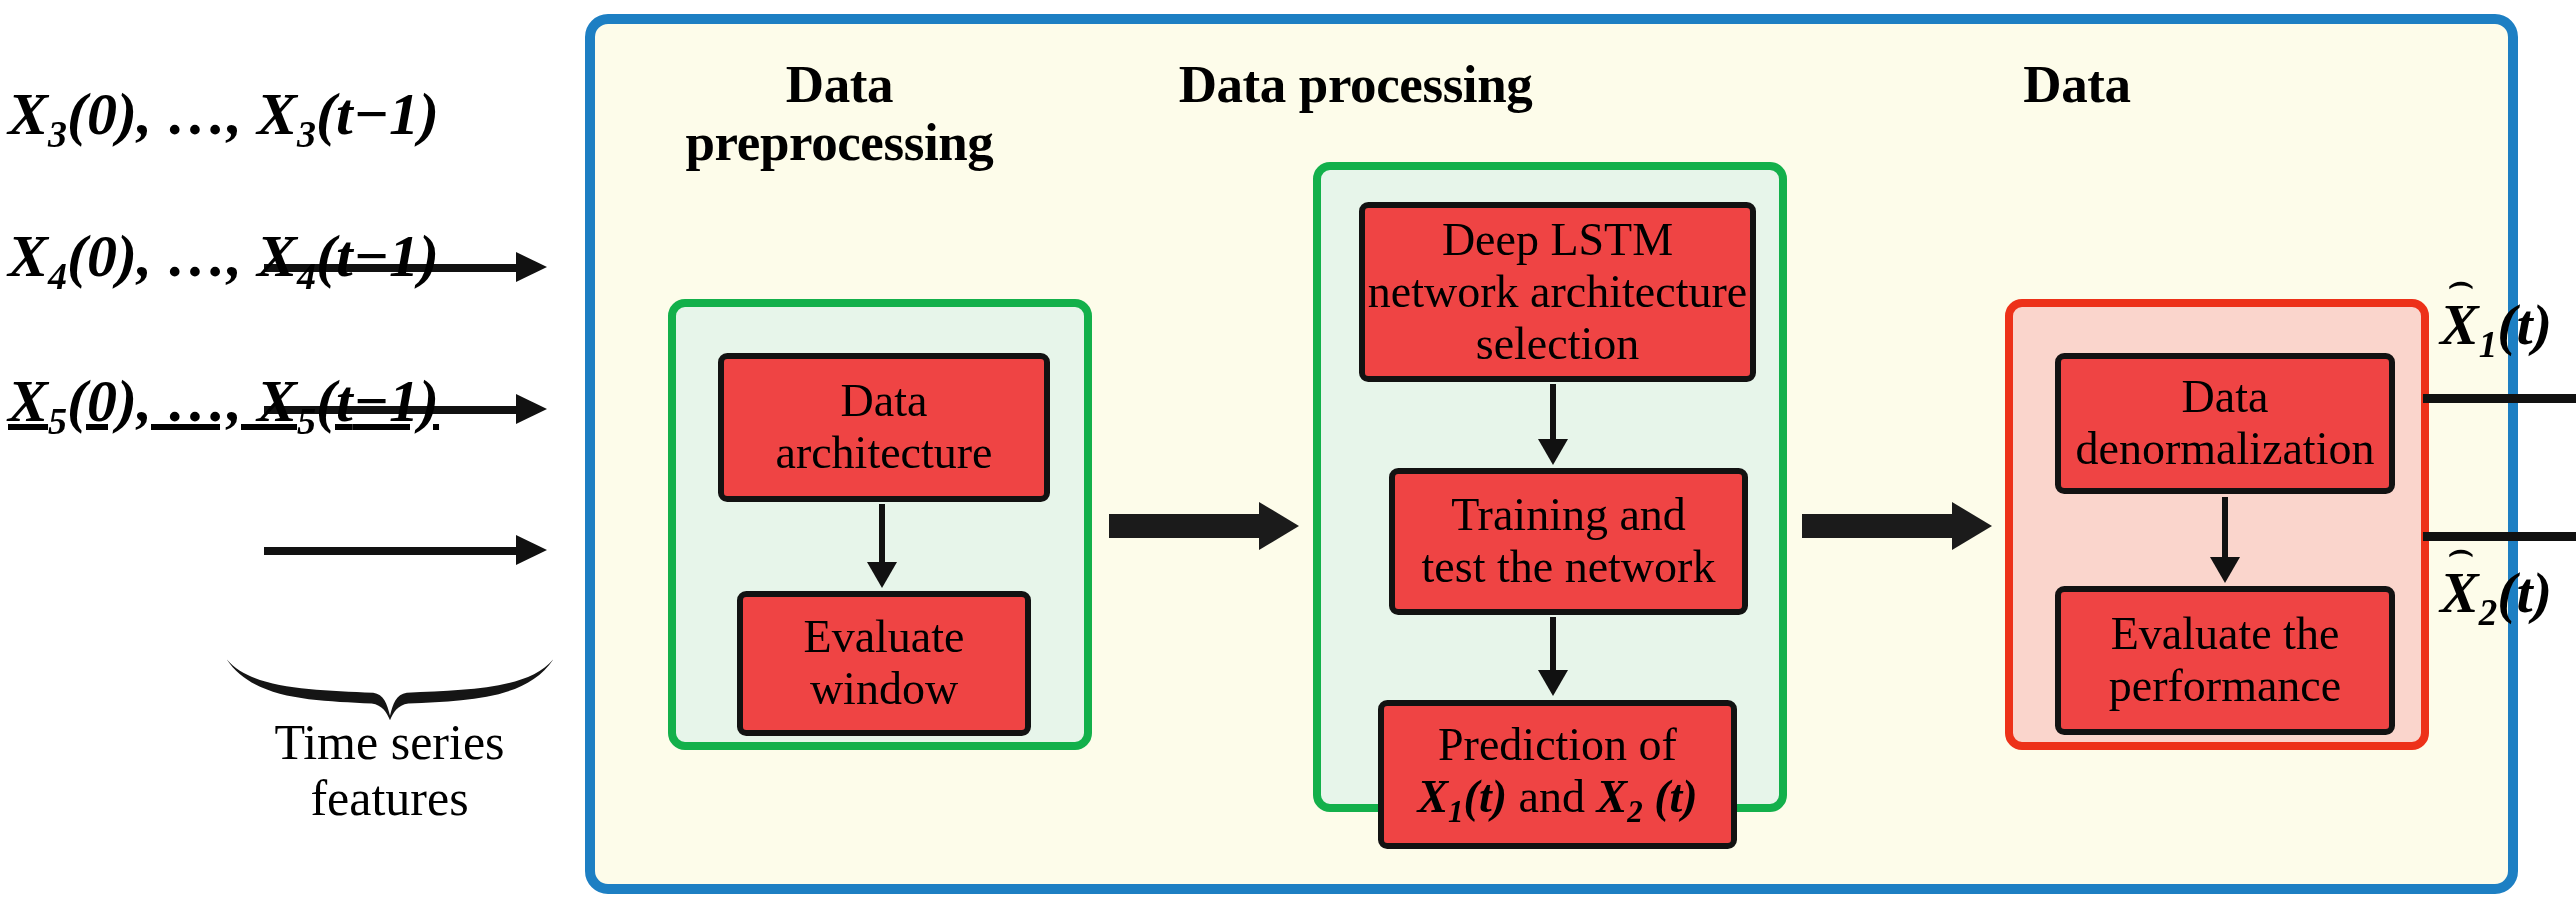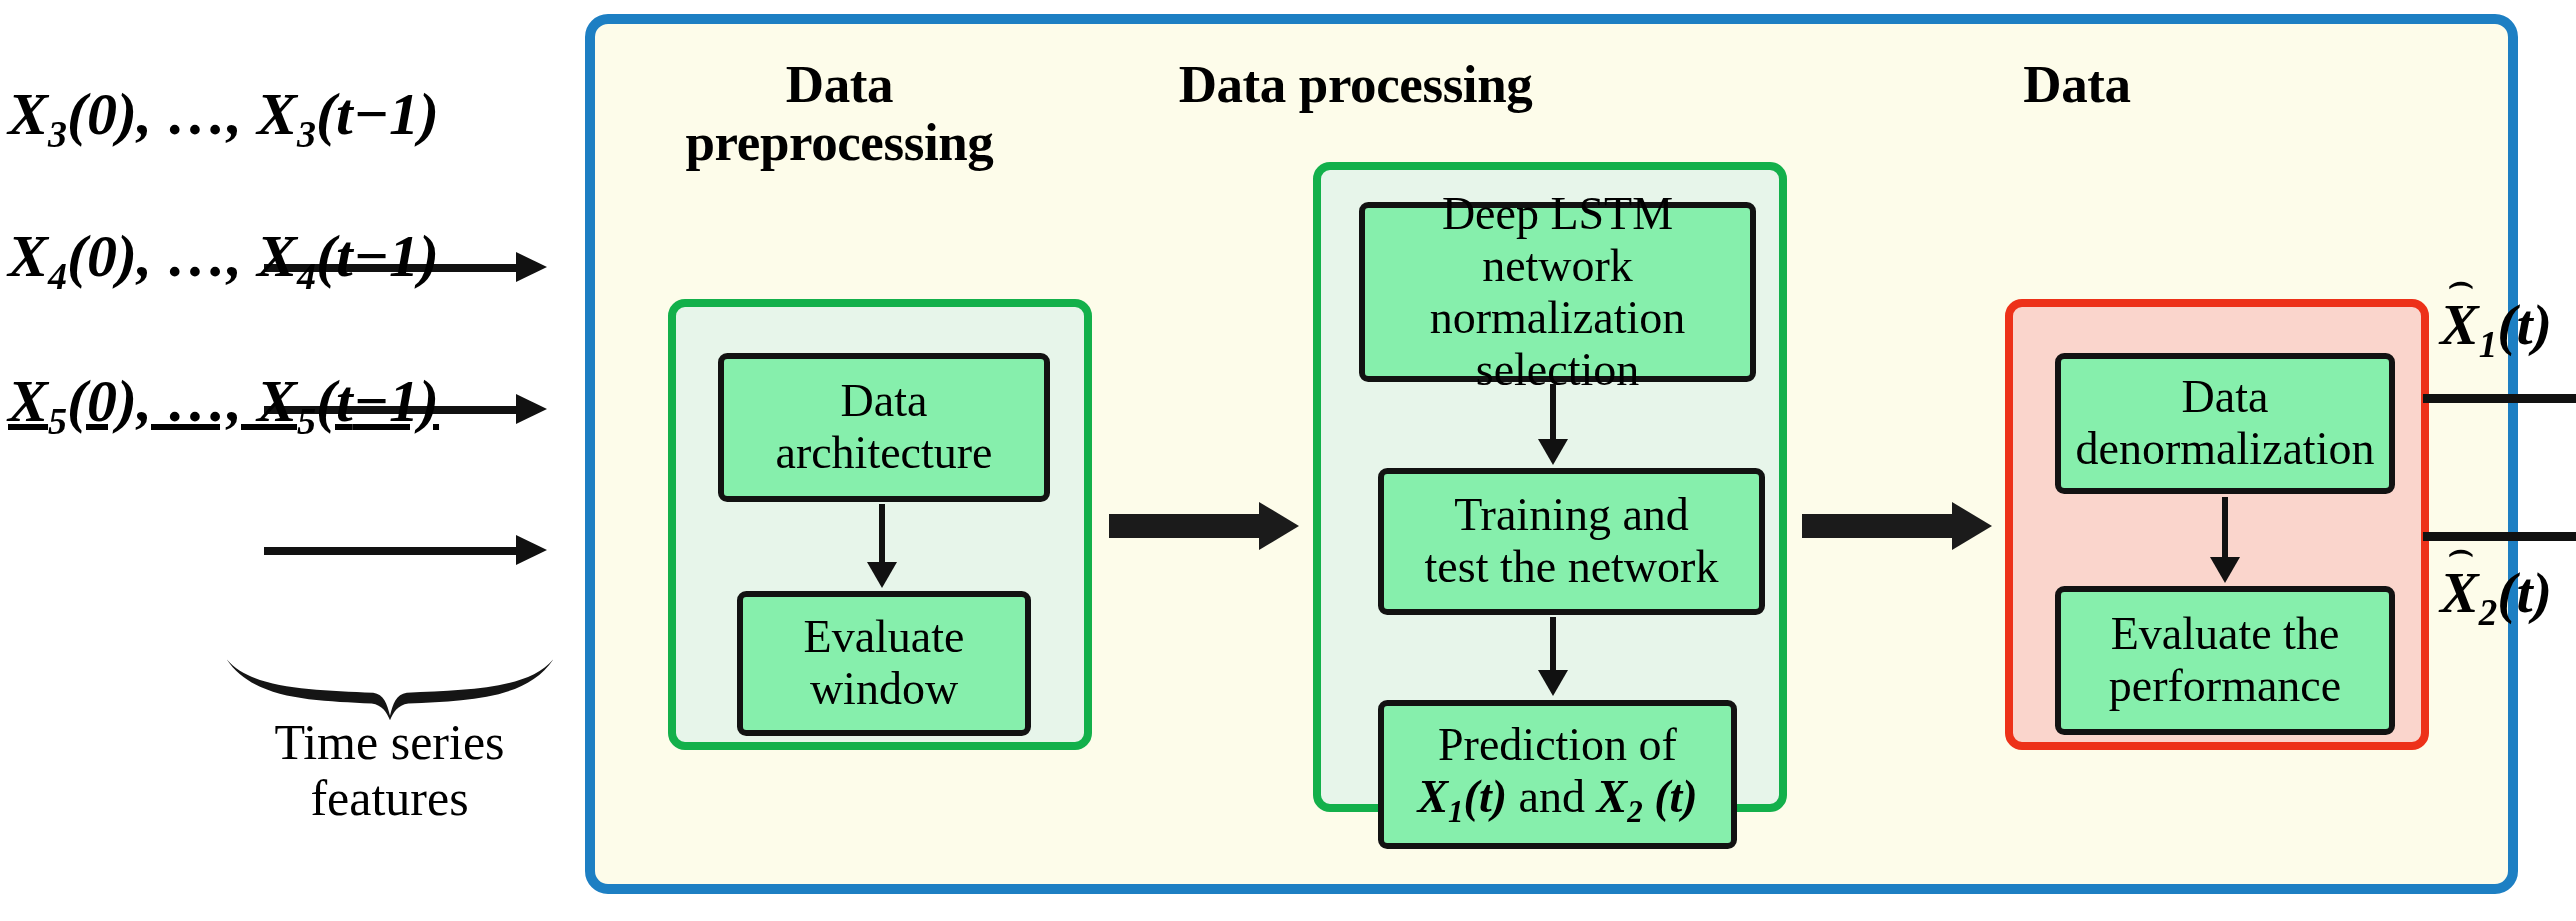--- a/index.html
+++ b/index.html
@@ -128,21 +128,21 @@
     border: 8.4px solid #ed3119;
     background: #fad5cc;
   }
 
   
   .step-box {
     position: absolute;
     box-sizing: border-box;
     border: 6.9px solid #121212;
     border-radius: 9.2px;
-    background: #86efac;
+    background: #ef4444;
     display: flex;
     align-items: center;
     justify-content: center;
     text-align: center;
     font-size: 46px;
     line-height: 1.13;
     color: #000;
   }
   .step-box .eq {
     font-weight: bold;
@@ -288,31 +288,31 @@
     <div class="block-arrow" style="left:514px; top:478px; width:191px;">
       <div class="bshaft" style="width:153px;"></div>
       <div class="bhead" style="left:150px;"></div>
     </div>
 
     <div class="group green" style="left:718px; top:138px; width:474px; height:650px;">
 
       <div class="step-box" style="left:38px; top:32px; width:397px; height:180px;">
         <div>
           <div>Deep LSTM</div>
-          <div>network normalization</div>
+          <div>network architecture</div>
           <div>selection</div>
         </div>
       </div>
 
       <div class="varrow" style="left:217px; top:214px; height:83px;">
         <div class="vshaft" style="height:57px;"></div>
         <div class="vhead" style="top:55px;"></div>
       </div>
 
-      <div class="step-box" style="left:57px; top:298px; width:387px; height:147px;">
+      <div class="step-box" style="left:68px; top:298px; width:359px; height:147px;">
         <div>
           <div>Training and</div>
           <div>test the network</div>
         </div>
       </div>
 
       <div class="varrow" style="left:217px; top:447px; height:83px;">
         <div class="vshaft" style="height:55px;"></div>
         <div class="vhead" style="top:53px;"></div>
       </div>

